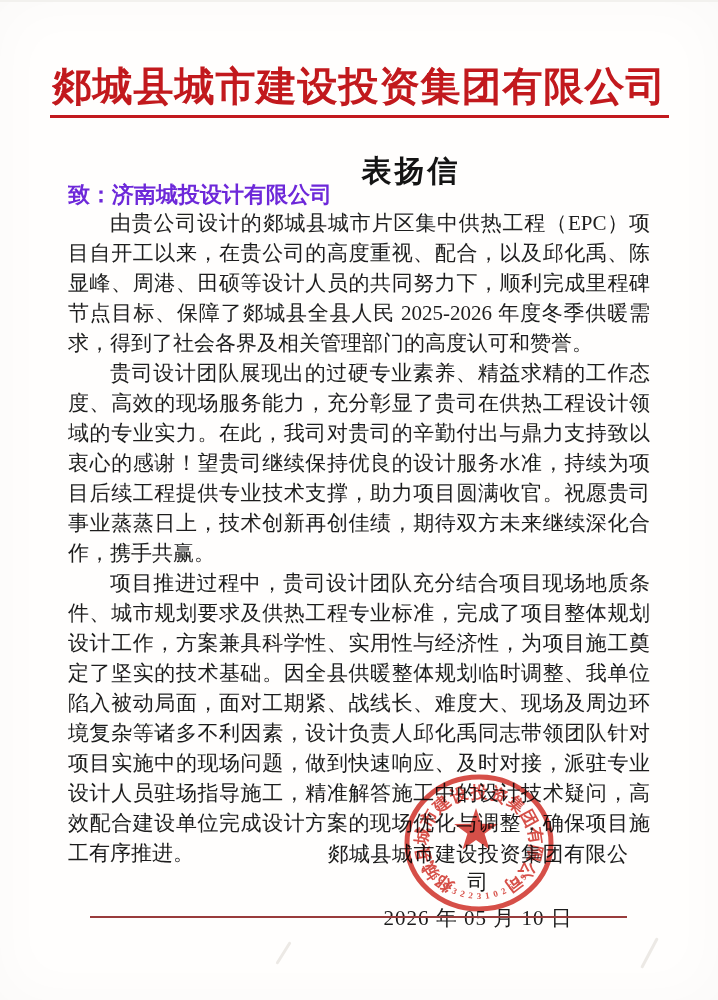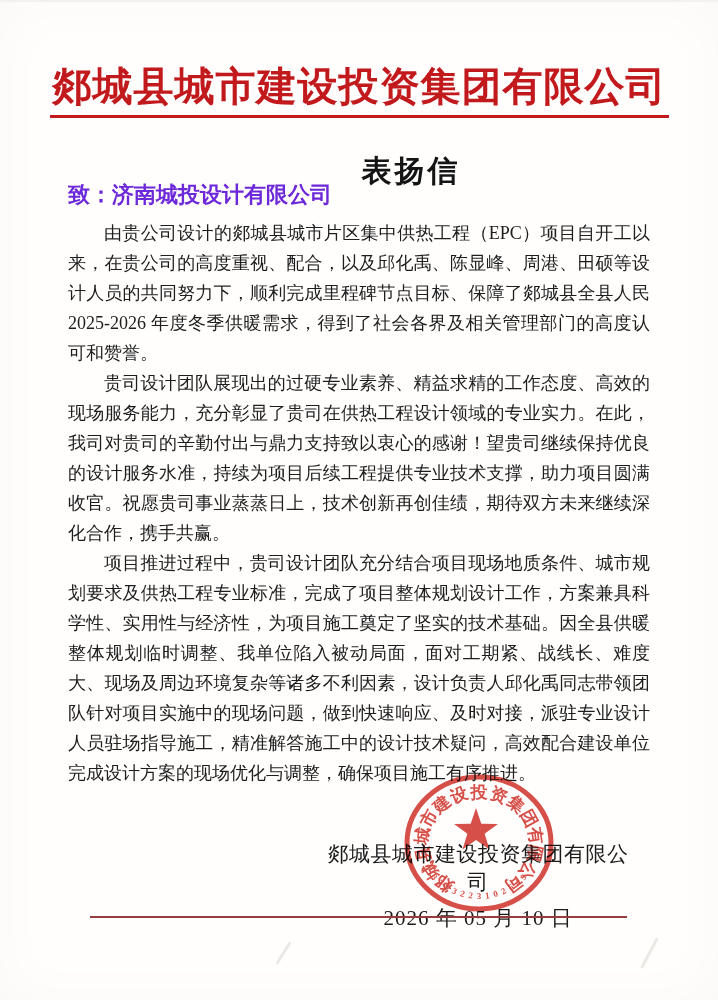--- a/index.html
+++ b/index.html
@@ -31,24 +31,23 @@
     font-size:30px;font-weight:bold;letter-spacing:3px;
     color:#141414;
     padding-left:40px;
   }
   .salutation{
     position:absolute;top:178px;left:68px;
     font-size:22px;font-weight:bold;color:#6d28d9;
   }
   .body-text{
     position:absolute;top:206px;left:68px;width:582px;
-    font-size:18px;line-height:30px;
+    font-size:21px;line-height:30px;
     color:var(--body-text,#1d1d1d);
     text-align:justify;
-    margin-top:10px;
   }
   .body-text p{margin:0;text-indent:2em;}
   .closing{
     position:absolute;top:838px;left:326px;width:304px;
     text-align:center;color:#1b1b1b;
   }
   .closing .company{font-size:21px;letter-spacing:0.5px;}
   .closing .date{font-size:21px;margin-top:8px;letter-spacing:1px;}
   .divider{
     position:absolute;top:914px;left:90px;width:537px;height:2px;

